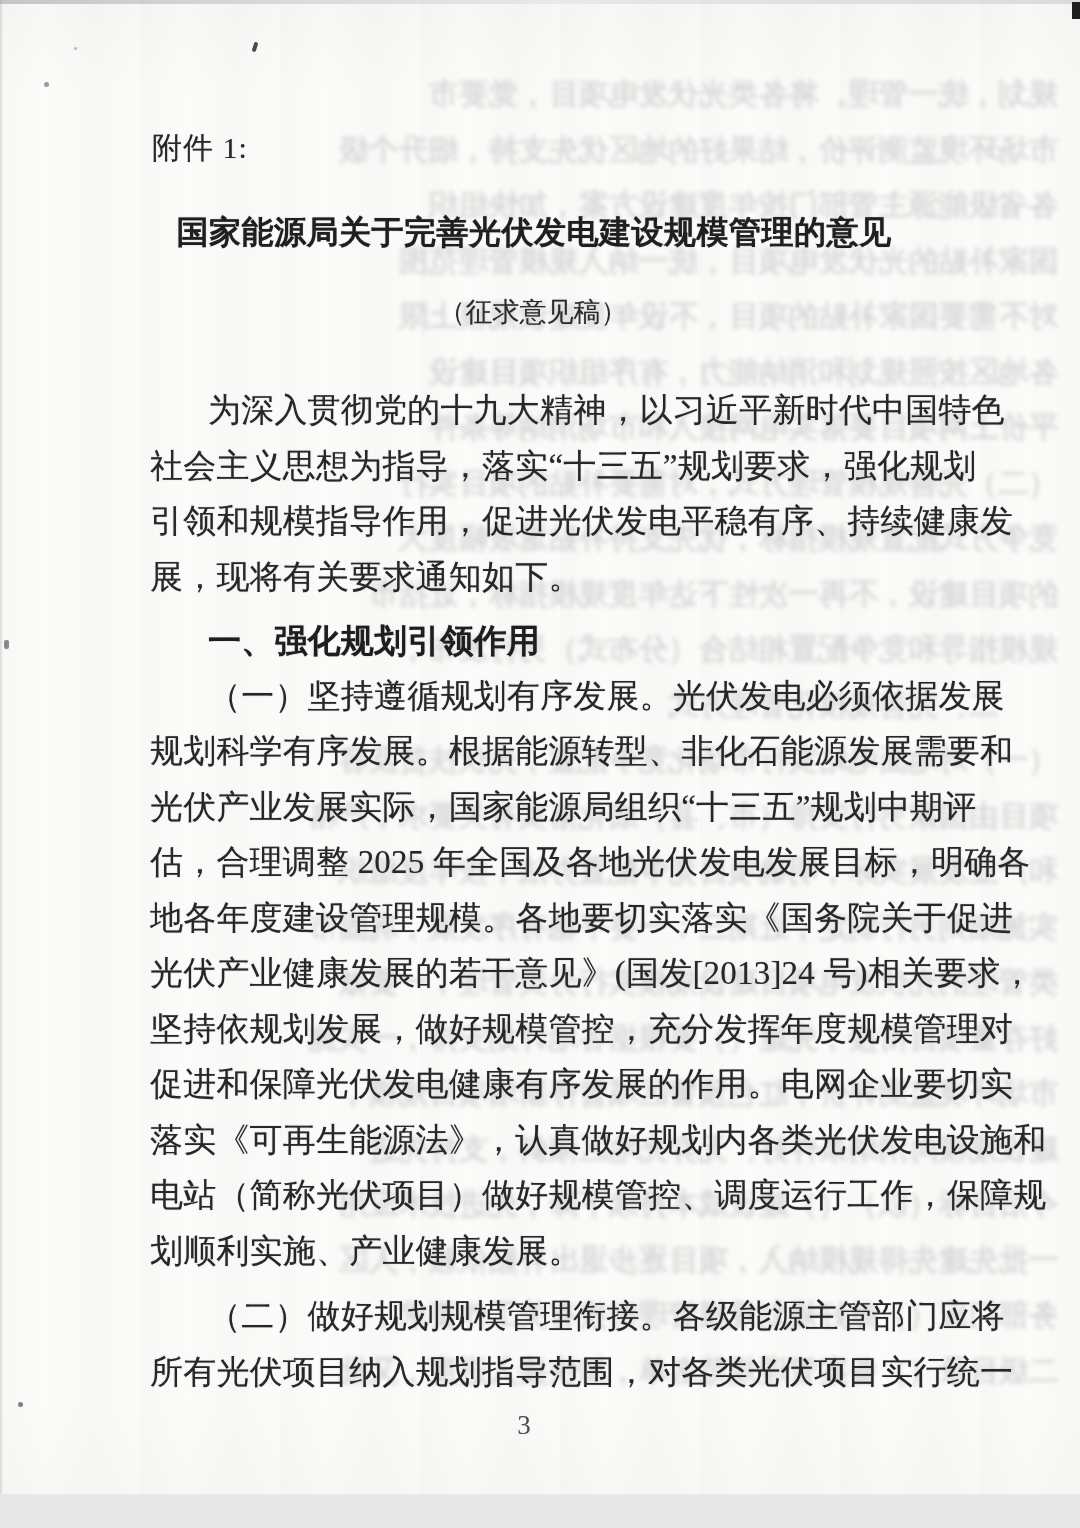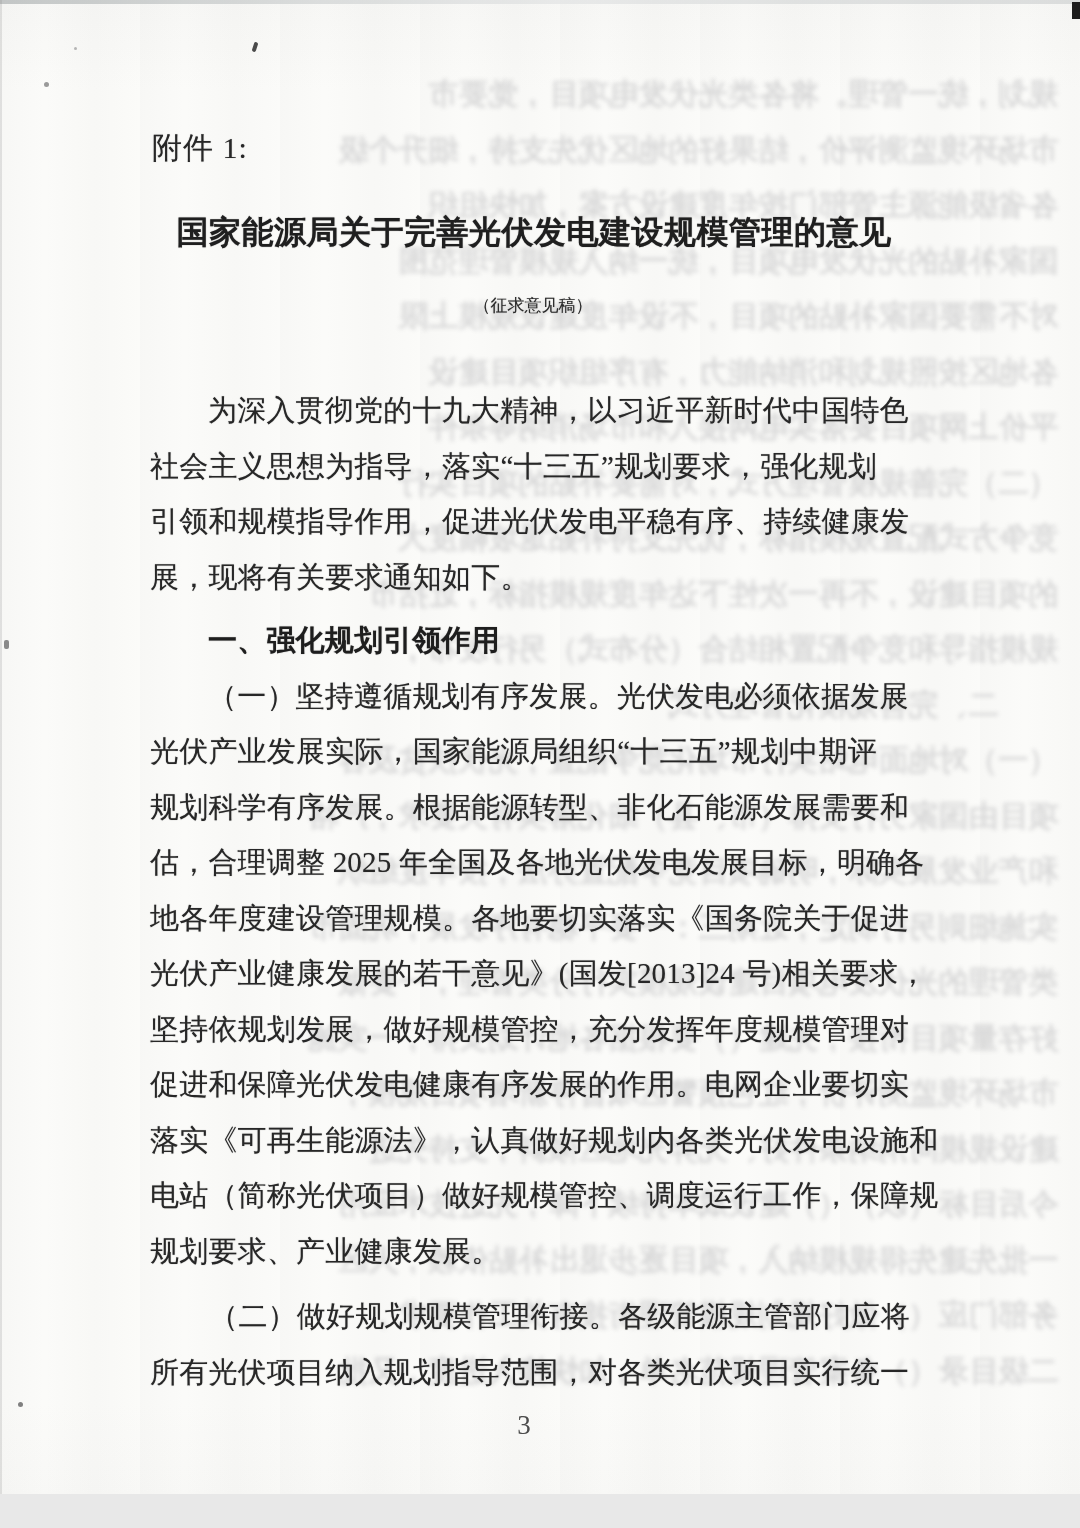--- a/index.html
+++ b/index.html
@@ -33,26 +33,26 @@
     text-shadow:0 0 1px rgba(50,50,50,.45);
   }
   .title{
     position:absolute;left:0;top:211px;width:1068px;
     text-align:center;font-size:32px;font-weight:700;
     letter-spacing:0.5px;color:#1f1f1f;
     text-shadow:0 0 1px rgba(30,30,30,.6);
   }
   .subtitle{
     position:absolute;left:0;top:294px;width:1066px;
-    text-align:center;font-size:17px;color:#2b2b2b;
+    text-align:center;font-size:27px;color:#2b2b2b;
     text-shadow:0 0 1px rgba(50,50,50,.4);
   }
   .bodytext{
     position:absolute;left:150px;top:383px;width:760px;
-    font-size:29px;line-height:55.5px;
+    font-size:33px;line-height:55.5px;
   }
   .ln{
     white-space:nowrap;
     text-shadow:0 0 1px rgba(55,55,55,.5);
     letter-spacing:0.2px;
   }
   .ind{text-indent:58px;}
   .sec-heading{
     margin-top:8px;
     font-family:"Liberation Sans","DejaVu Sans",sans-serif;
@@ -132,30 +132,30 @@
 
   <div class="bodytext">
     <div class="ln ind">为深入贯彻党的十九大精神，以习近平新时代中国特色</div>
     <div class="ln">社会主义思想为指导，落实“十三五”规划要求，强化规划</div>
     <div class="ln">引领和规模指导作用，促进光伏发电平稳有序、持续健康发</div>
     <div class="ln">展，现将有关要求通知如下。</div>
 
     <div class="ln ind sec-heading">一、强化规划引领作用</div>
 
     <div class="ln ind">（一）坚持遵循规划有序发展。光伏发电必须依据发展</div>
+    <div class="ln">规划科学有序发展。根据能源转型、非化石能源发展需要和</div>
     <div class="ln">光伏产业发展实际，国家能源局组织“十三五”规划中期评</div>
-    <div class="ln">规划科学有序发展。根据能源转型、非化石能源发展需要和</div>
     <div class="ln">估，合理调整 2025 年全国及各地光伏发电发展目标，明确各</div>
     <div class="ln">地各年度建设管理规模。各地要切实落实《国务院关于促进</div>
     <div class="ln">光伏产业健康发展的若干意见》(国发[2013]24 号)相关要求，</div>
     <div class="ln">坚持依规划发展，做好规模管控，充分发挥年度规模管理对</div>
     <div class="ln">促进和保障光伏发电健康有序发展的作用。电网企业要切实</div>
     <div class="ln">落实《可再生能源法》，认真做好规划内各类光伏发电设施和</div>
     <div class="ln">电站（简称光伏项目）做好规模管控、调度运行工作，保障规</div>
-    <div class="ln">规划要求、产业健康发展。</div>
+    <div class="ln">划顺利实施、产业健康发展。</div>
 
     <div class="ln ind para-gap">（二）做好规划规模管理衔接。各级能源主管部门应将</div>
     <div class="ln">所有光伏项目纳入规划指导范围，对各类光伏项目实行统一</div>
   </div>
 
   <div class="pagenum">3</div>
 
 </div>
 
 </body></html>

